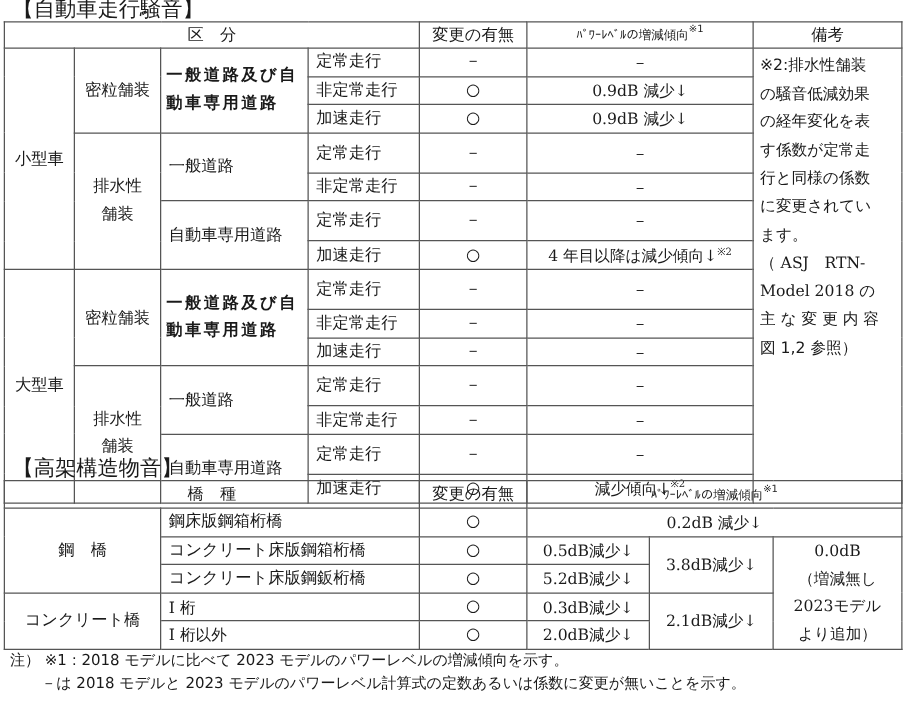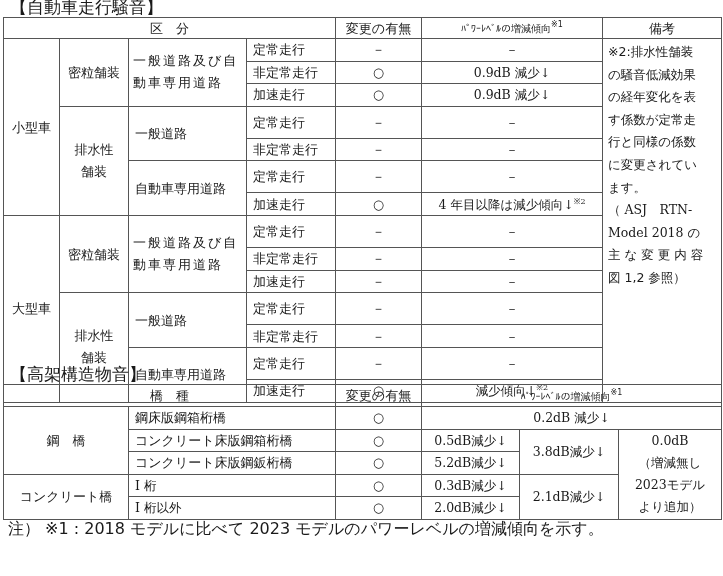--- a/index.html
+++ b/index.html
@@ -14,22 +14,22 @@
   table { border-collapse: collapse; position: absolute; table-layout: fixed; }
   td, th {
     border: 1px solid #555; padding: 0; text-align: center; vertical-align: middle;
     font-weight: normal; font-size: 13px; line-height: 17px; overflow: hidden;
   }
   .serif { font-family: "DejaVu Serif", "Liberation Serif", serif; font-size: 12.5px; }
   .left { text-align: left; padding-left: 6px; }
   .sm { font-size: 10px; font-family: Liberation Serif, serif; }
   sup { font-size: 8px; vertical-align: super; line-height: 0; }
   .remarks { text-align: left; vertical-align: top; padding: 2px 3px 0 5px; line-height: 22.6px; font-size: 12.5px; }
-  .road { text-align: left; padding-left: 4px; line-height: 22px; letter-spacing: 2px; }
-  .notes { position: absolute; left: 8px; top: 520px; font-size: 16px; line-height: 17.5px; }
+  .road { text-align: left; padding-left: 4px; line-height: 22px; letter-spacing: 2px; font-weight: bold; }
+  .notes { position: absolute; left: 8px; top: 520px; font-size: 12px; line-height: 17.5px; }
   .notes div { white-space: nowrap; }
   .indent { padding-left: 25px; }
 </style>
 </head>
 <body>
 
 <div class="sec-title" style="top:0px;">【自動車走行騒音】</div>
 
 <table style="left:3px; top:17px; width:718px;">
   <colgroup>
@@ -201,13 +201,14 @@
   <tr style="height:22.5px">
     <td class="left serif">I 桁以外</td>
     <td>○</td>
     <td class="serif">2.0dB減少↓</td>
   </tr>
 </tbody>
   </table>
 
 <div class="notes">
   <div><span>注）</span> <span>※1 : 2018 モデルに比べて 2023 モデルのパワーレベルの増減傾向を示す。</span></div>
+  <div class="indent">－は 2018 モデルと 2023 モデルのパワーレベル計算式の定数あるいは係数に変更が無いことを示す。</div>
 </div>
 
 </body></html>

